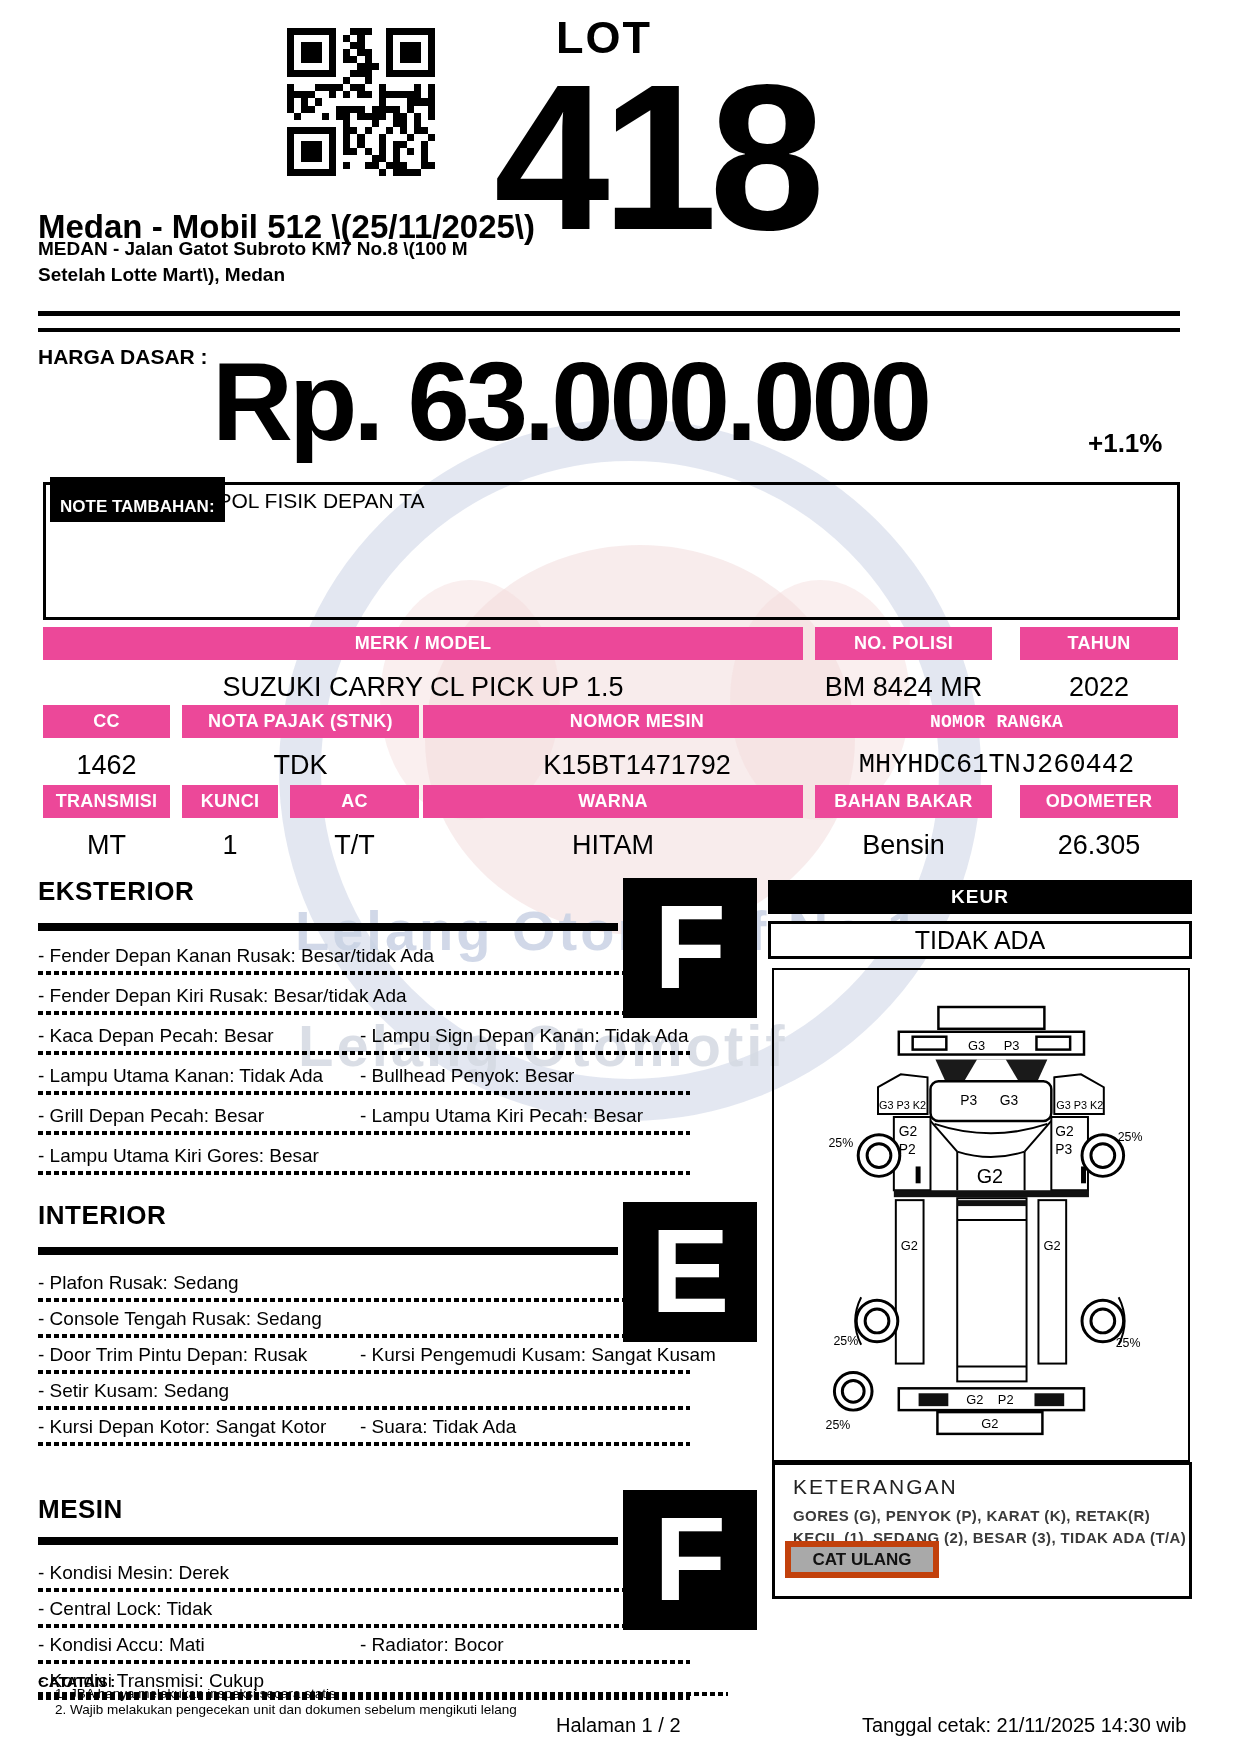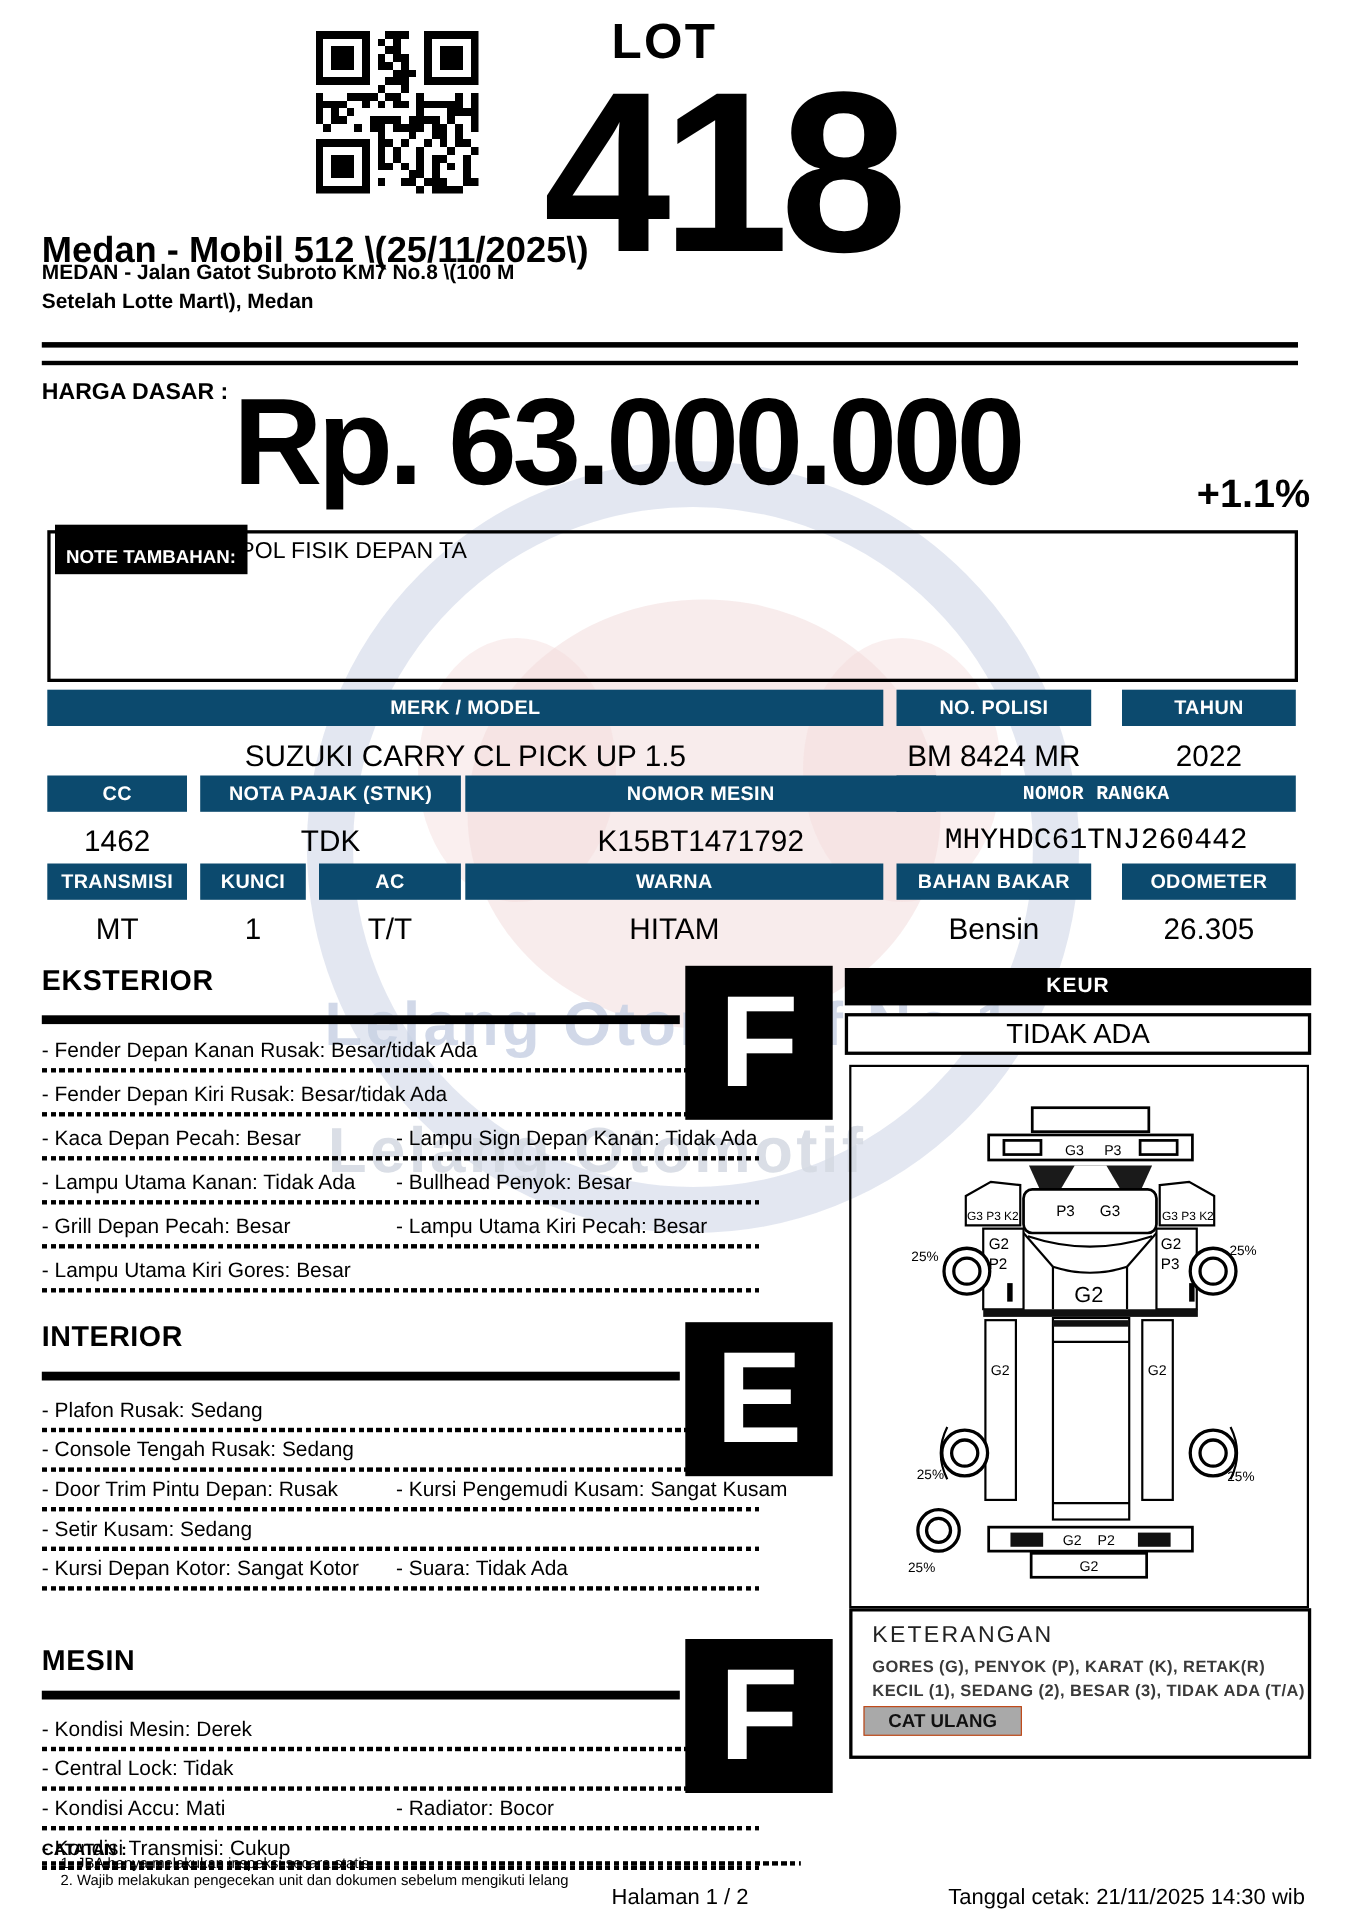--- a/index.html
+++ b/index.html
@@ -21,30 +21,30 @@
   #qr{left:287px;top:28px;width:148px;height:148px;}
   #lot-label{left:556px;top:12px;font-size:45px;font-weight:bold;letter-spacing:2px;}
   #lot-number{left:494px;top:38px;font-size:208px;font-weight:bold;letter-spacing:-8px;line-height:1.15;}
   #auction-title{left:38px;top:208px;font-size:33px;font-weight:bold;}
   #auction-address{left:38px;top:236px;font-size:19px;font-weight:600;line-height:1.38;width:430px;}
   #top-rule{left:38px;top:311px;width:1142px;height:12px;border-top:5px solid #000;border-bottom:4px solid #000;}
 
   
   #price-label{left:38px;top:345px;font-size:21px;font-weight:bold;}
   #price-value{left:212px;top:346px;font-size:112px;font-weight:bold;letter-spacing:-4px;line-height:1.0;}
-  #price-increment{left:1088px;top:428px;font-size:36px;font-weight:bold;text-align:center;}
+  #price-increment{left:1088px;top:428px;font-size:26px;font-weight:bold;text-align:center;}
 
   
   #note-box{left:43px;top:482px;width:1131px;height:132px;border:3px solid #000;background:transparent;z-index:1;}
   #note-label{left:50px;top:477px;background:#000;color:#fff;font-size:17px;font-weight:bold;
     padding:20px 10px 5px 10px;z-index:3;}
   #note-text{left:186px;top:489px;font-size:21px;z-index:2;}
 
   
-  .th{position:absolute;height:33px;background:#0c4a6e;color:#fff;font-size:18px;font-weight:bold;
+  .th{position:absolute;height:33px;background:#ec4899;color:#fff;font-size:18px;font-weight:bold;
       display:flex;align-items:center;justify-content:center;letter-spacing:.3px;z-index:1;}
   .tv{position:absolute;height:32px;font-size:27px;display:flex;align-items:center;justify-content:center;z-index:1;}
   
   .r1{top:627px;} .v1{top:671px;}
   .c-merk{left:43px;width:760px;} .c-polisi{left:815px;width:177px;} .c-tahun{left:1020px;width:158px;}
   
   .r2{top:705px;} .v2{top:749px;}
   .c-cc{left:43px;width:127px;} .c-pajak{left:182px;width:237px;} .c-mesin{left:423px;width:428px;} .c-rangka{left:815px;width:363px;font-family:Liberation Mono, monospace;}
   
   .r3{top:785px;} .v3{top:829px;}
@@ -80,21 +80,21 @@
     font-size:19px;font-weight:bold;letter-spacing:1px;display:flex;align-items:center;justify-content:center;z-index:2;}
   #keur-value{left:768px;top:921px;width:418px;height:32px;border:3px solid #000;
     font-size:25px;display:flex;align-items:center;justify-content:center;z-index:2;background:#fff;}
   #diagram-box{left:772px;top:968px;width:414px;height:490px;border:2px solid #000;z-index:2;background:transparent;}
   #diagram-svg{position:absolute;left:0;top:0;}
 
   #keterangan-box{left:772px;top:1462px;width:414px;height:131px;border:3px solid #000;z-index:2;background:#fff;}
   #keterangan-title{position:absolute;left:18px;top:10px;font-size:21px;letter-spacing:2px;color:#222;}
   .ket-line{position:absolute;left:18px;font-size:15px;font-weight:bold;color:#3a3a3a;letter-spacing:.4px;}
   #ket-line1{top:42px;} #ket-line2{top:64px;}
-  #ket-badge{position:absolute;left:10px;top:86px;width:142px;height:25px;background:#a9a9a9;border:1px solid #c2410c;
+  #ket-badge{position:absolute;left:10px;top:76px;width:142px;height:25px;background:#a9a9a9;border:6px solid #c2410c;
     font-size:17px;font-weight:bold;display:flex;align-items:center;justify-content:center;color:#111;}
 
   
   #catatan-label{left:38px;top:1673px;font-size:15px;font-weight:bold;z-index:3;}
   #footnote-dots{left:38px;top:1692px;width:690px;height:4px;z-index:2;
     background:repeating-linear-gradient(90deg,#000 0 5px,transparent 5px 8px);}
   #footnote1{left:55px;top:1686px;font-size:13.5px;z-index:3;}
   #footnote2{left:55px;top:1702px;font-size:13.5px;z-index:3;}
   #page-indicator{left:556px;top:1714px;font-size:20px;}
   #print-date{left:862px;top:1714px;font-size:20px;}

